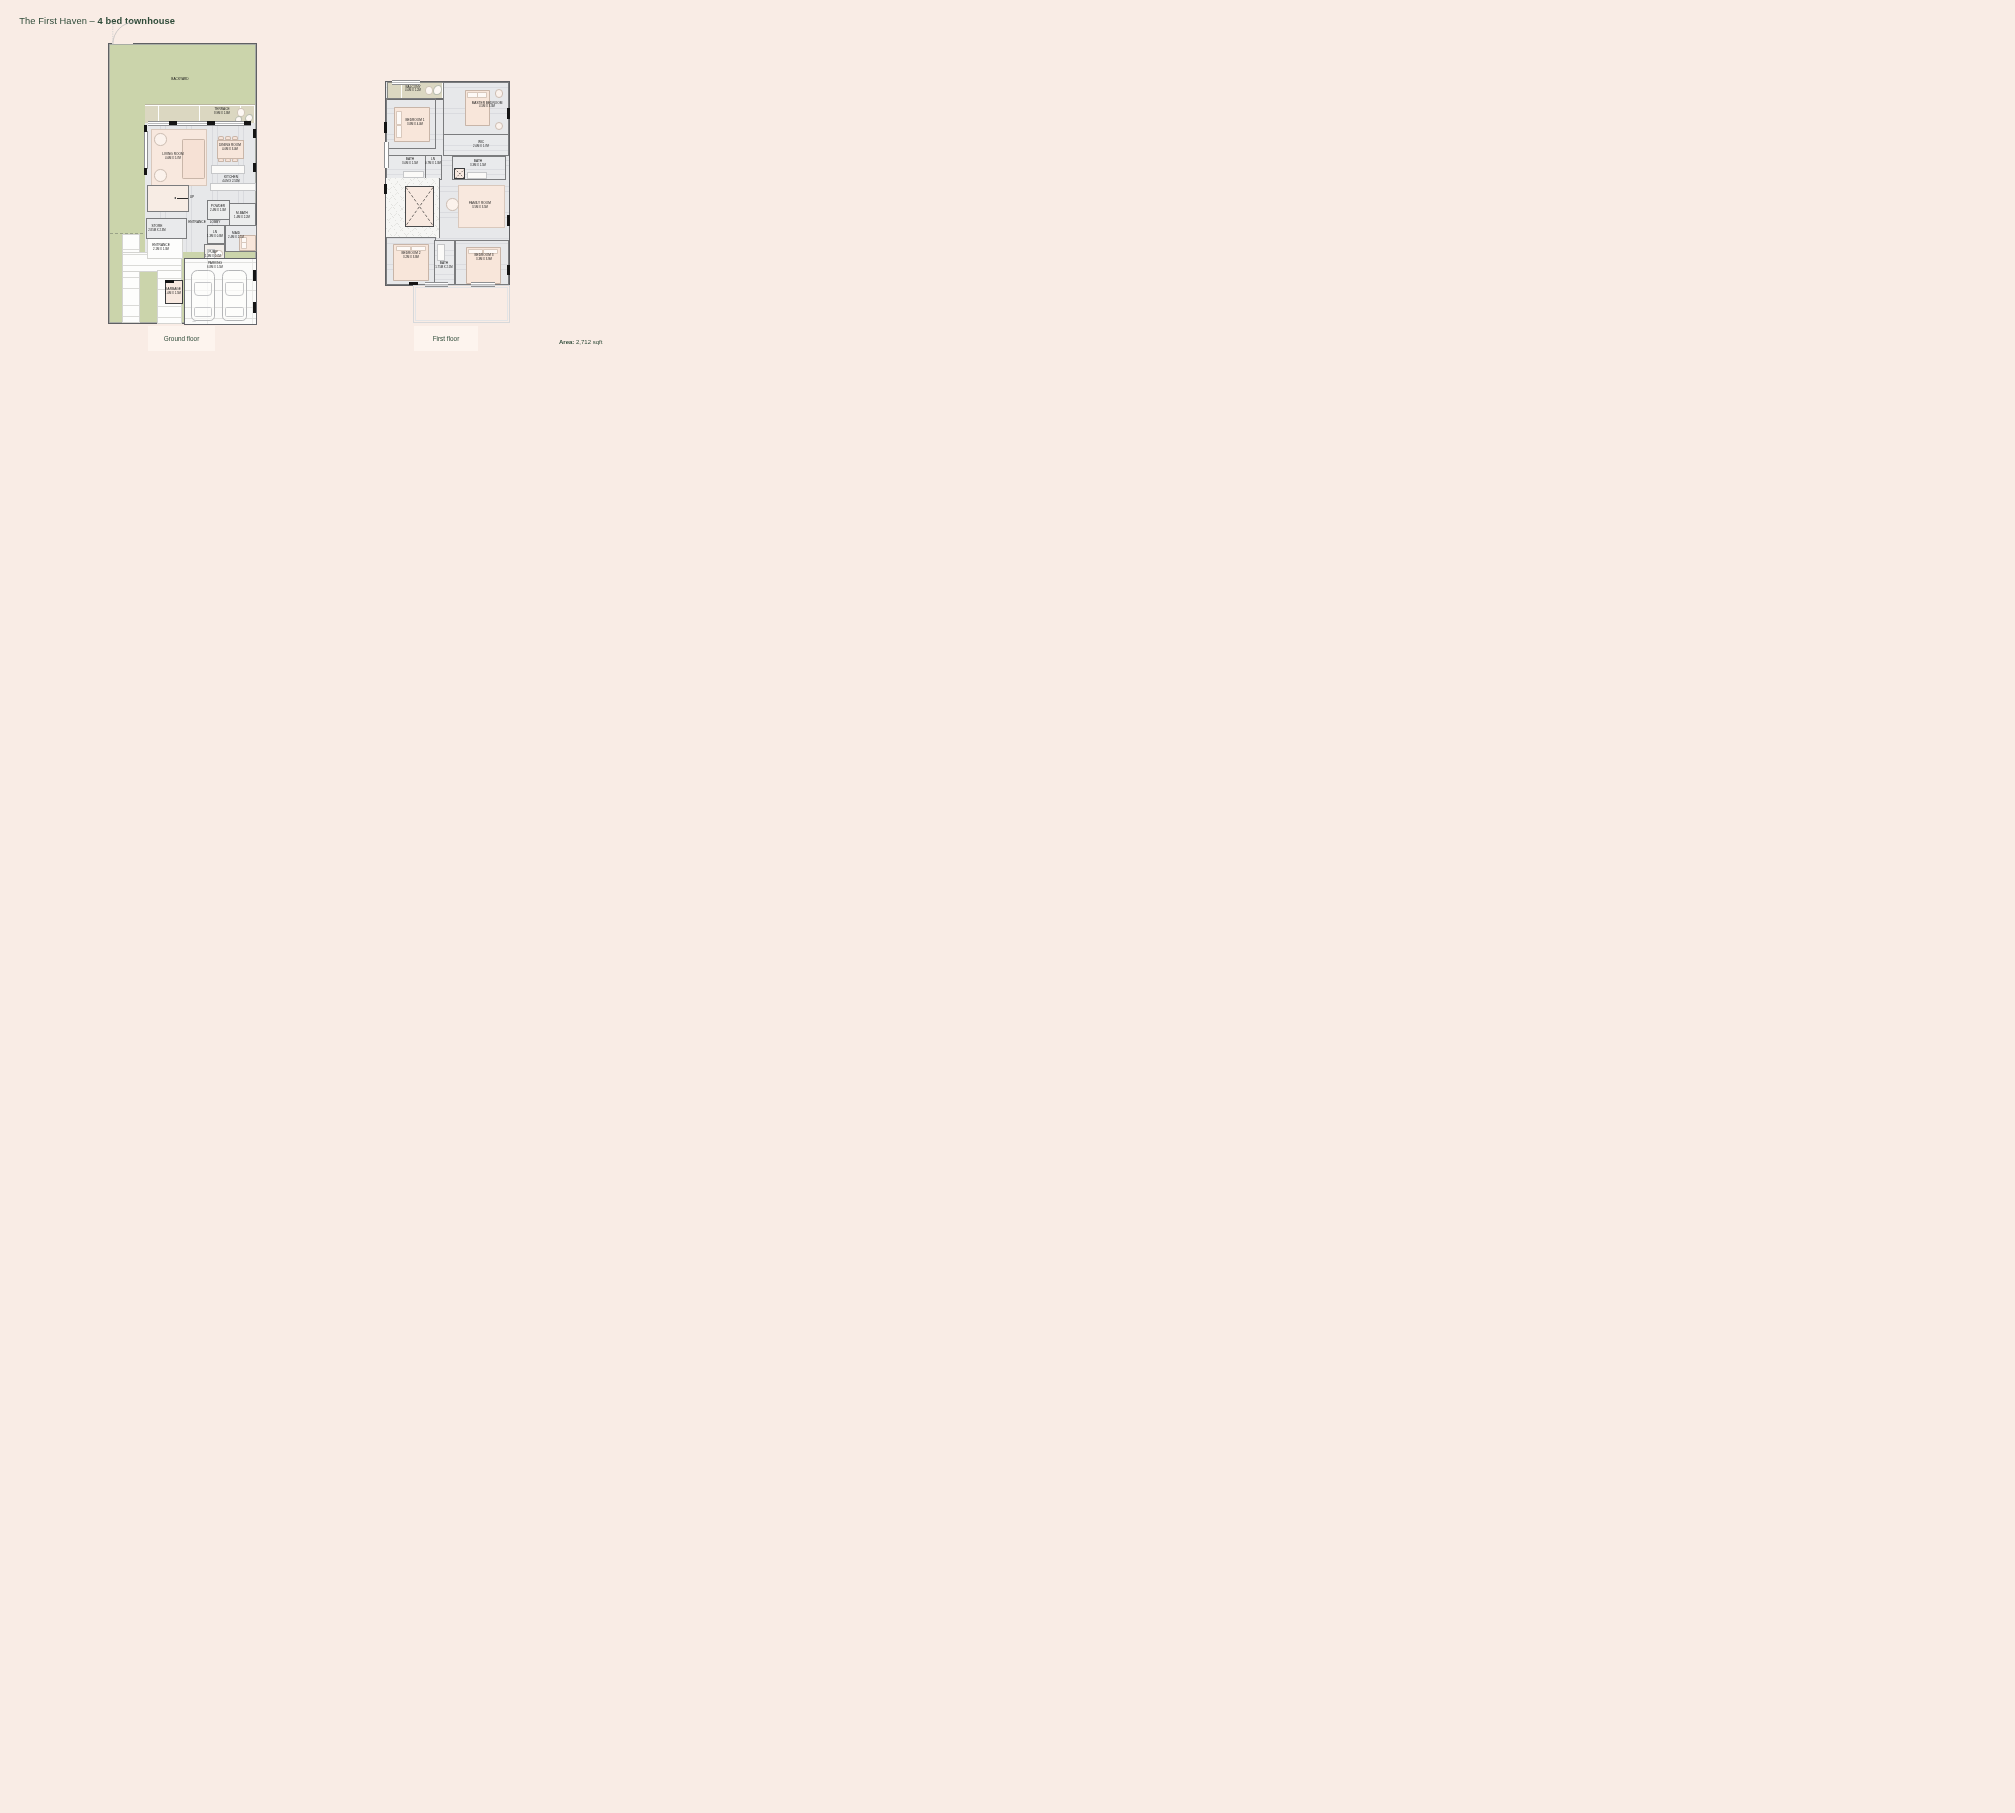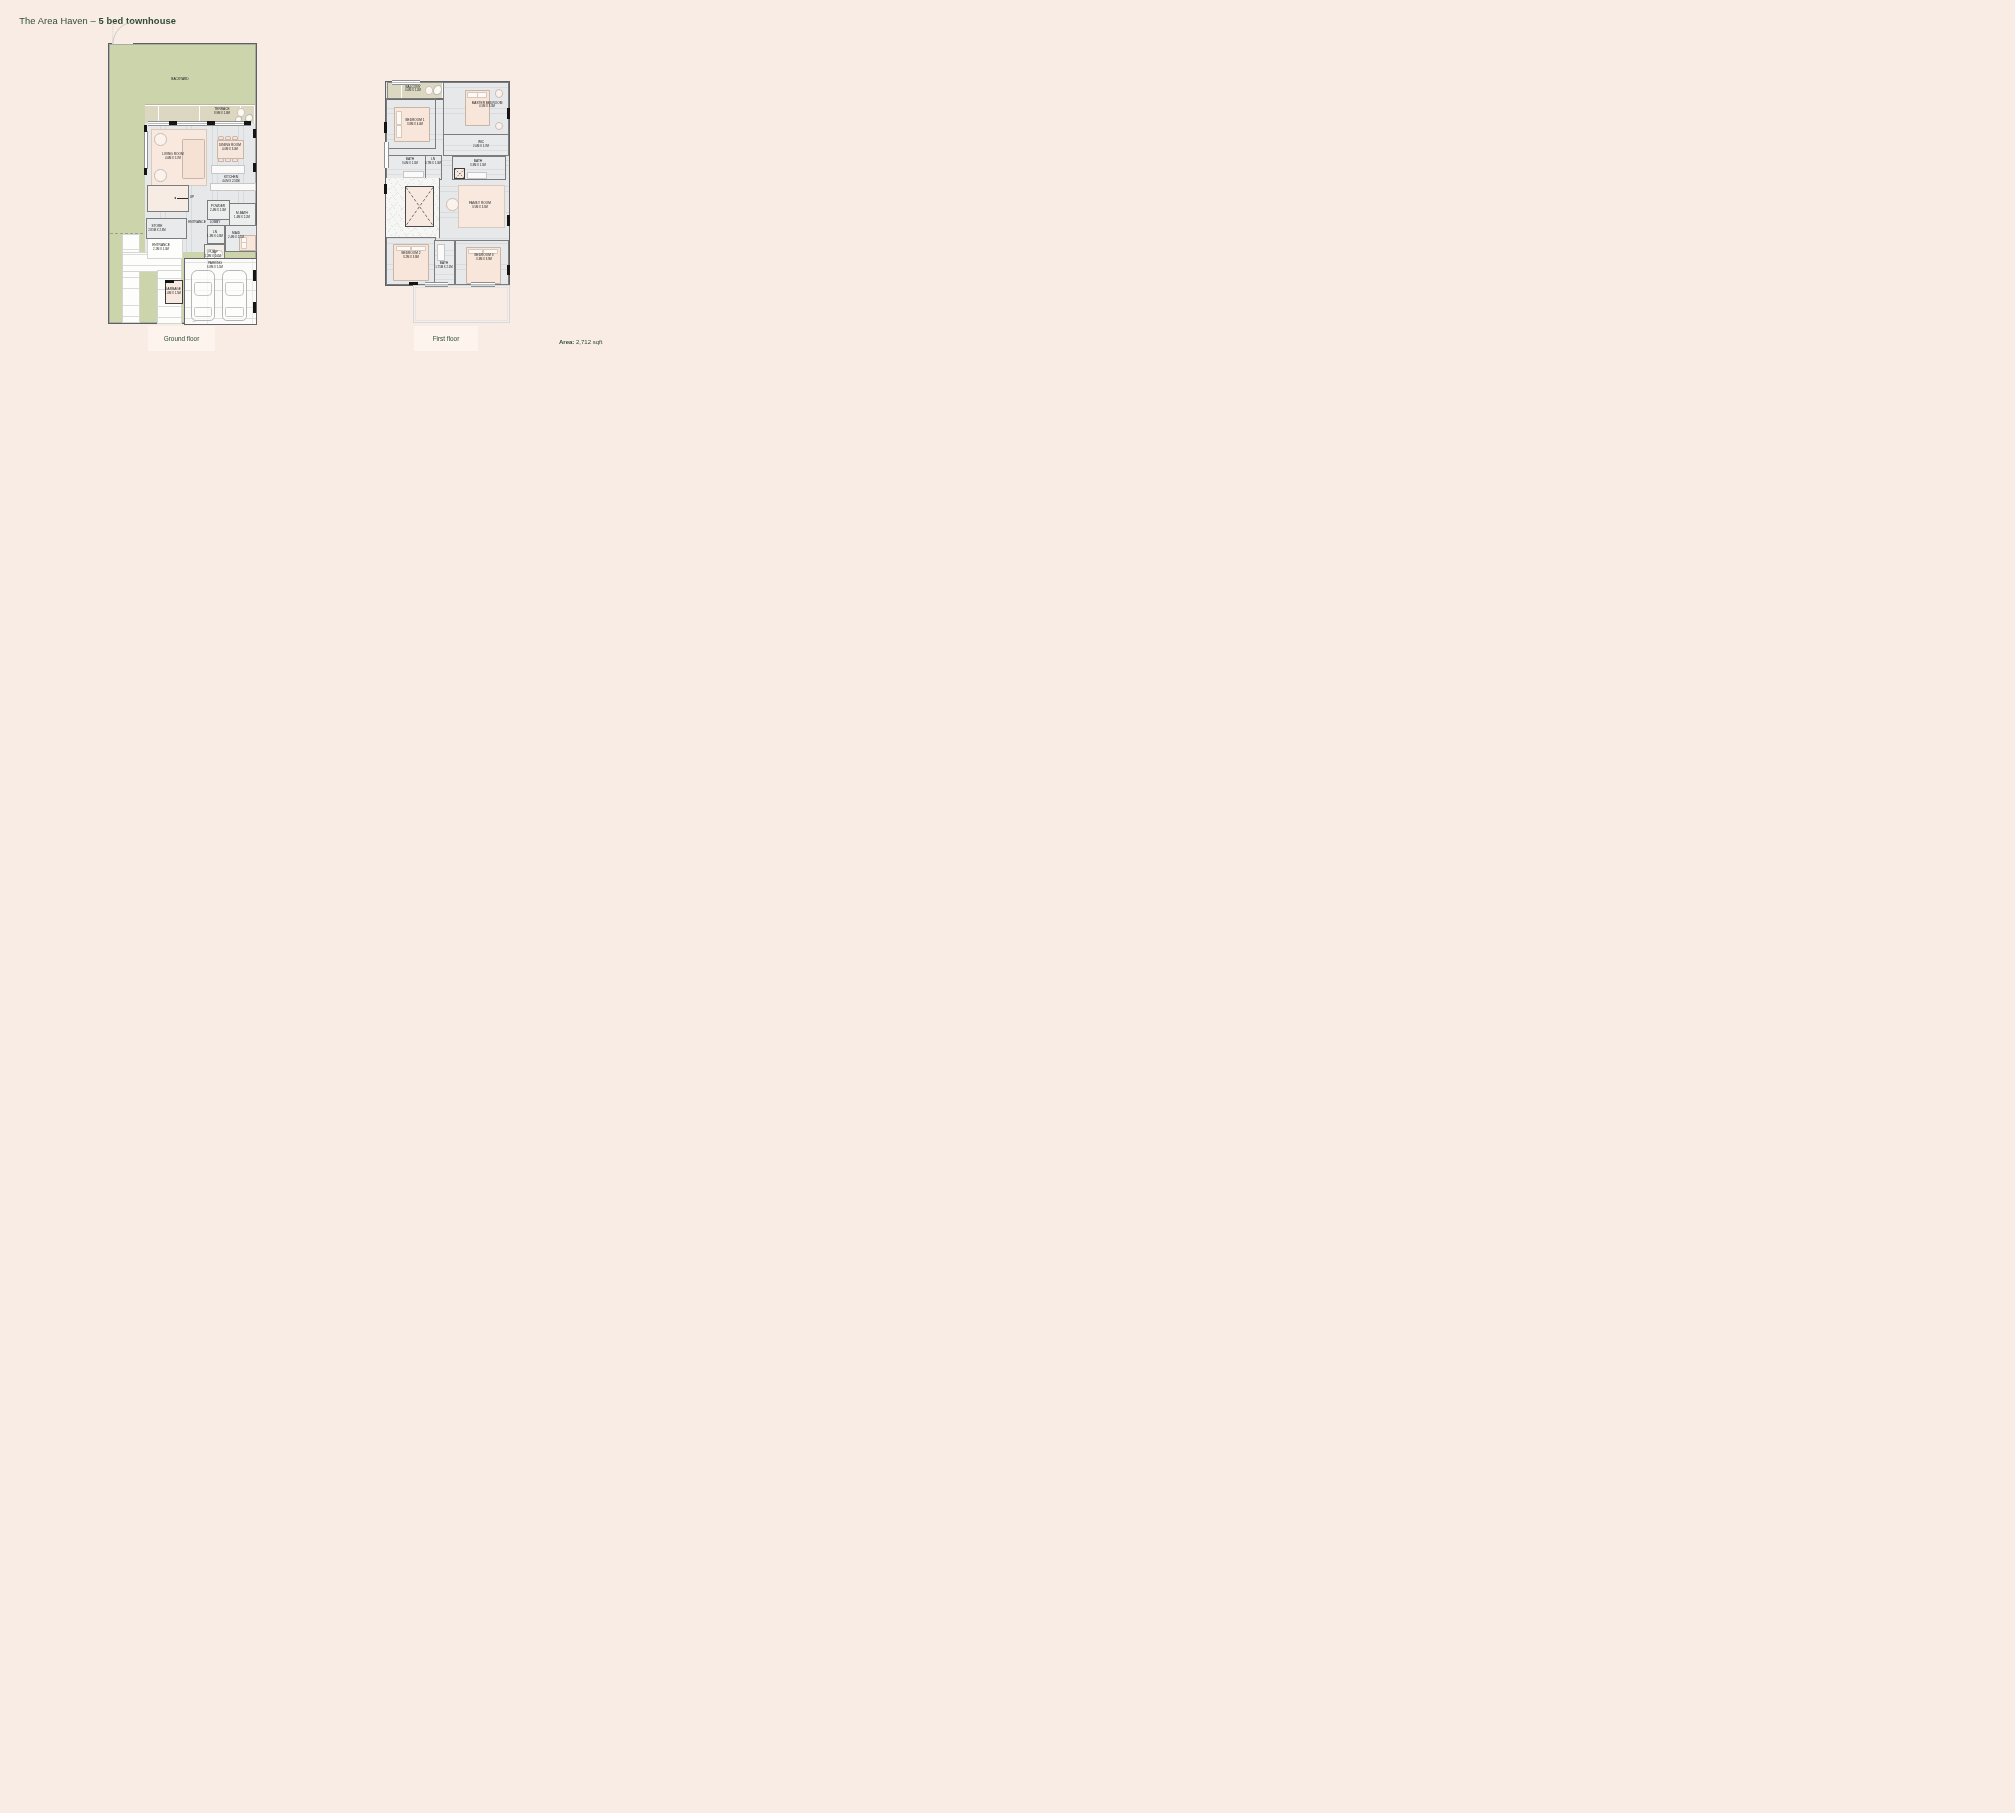--- a/index.html
+++ b/index.html
@@ -106,21 +106,21 @@
   .roof-outline{position:absolute;border:0.6px solid #d7d8da;}
   .roof-outline::before{content:"";position:absolute;left:1.2px;top:1.2px;right:1.2px;bottom:1.2px;border:0.4px solid #e3e4e6;}
 
   svg{position:absolute;overflow:visible;}
 </style>
 </head>
 <body>
 
 <div class="page">
 
-  <div class="title"><span>The Area Haven – </span><b>5 bed townhouse</b></div>
+  <div class="title"><span>The First Haven – </span><b>4 bed townhouse</b></div>
 
   <div class="plan yard" id="ground-plan" style="left:108px;top:43px;width:147px;height:279px;border:1.4px solid #5f6063;box-shadow:inset 0 0 0 0.8px #9fa0a2;">
 
     <div class="abs" style="left:3.2px;top:-2px;width:21px;height:2.4px;background:#f9ece5;"></div>
     <svg style="left:3.2px;top:-23.4px;" width="24" height="23.4" viewBox="0 0 60 58">
       <path d="M2 58 A 56 56 0 0 1 58 2" fill="none" stroke="#aeb0b2" stroke-width="1.5"></path>
       <line x1="2" y1="58" x2="2" y2="2" stroke="#c9cbcd" stroke-width="2" stroke-dasharray="3 3"></line>
     </svg>
 
     <div class="dashed-h" style="left:0.8px;top:189px;width:38px;"></div>

